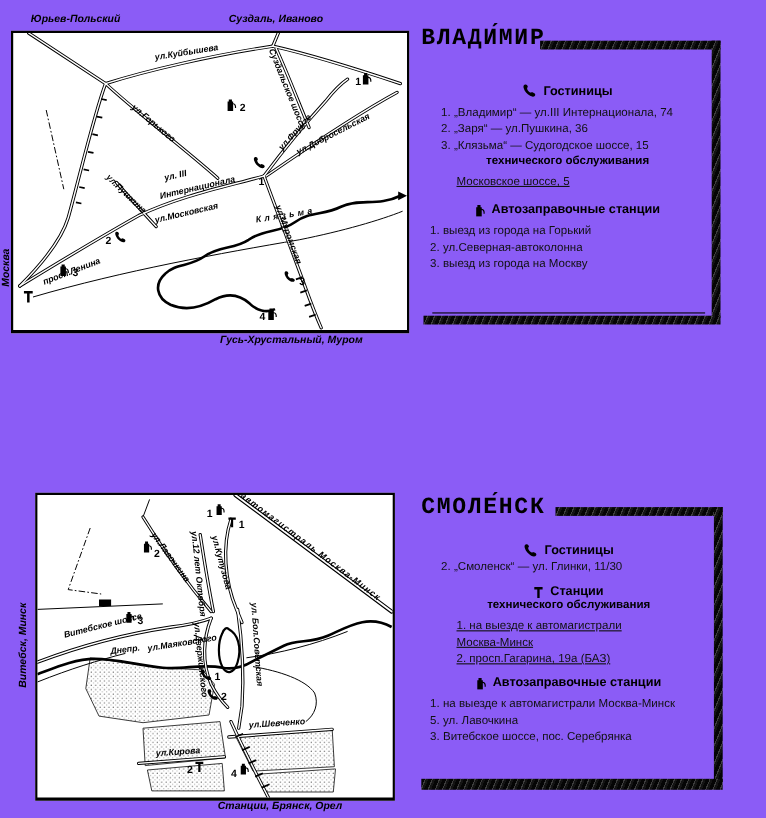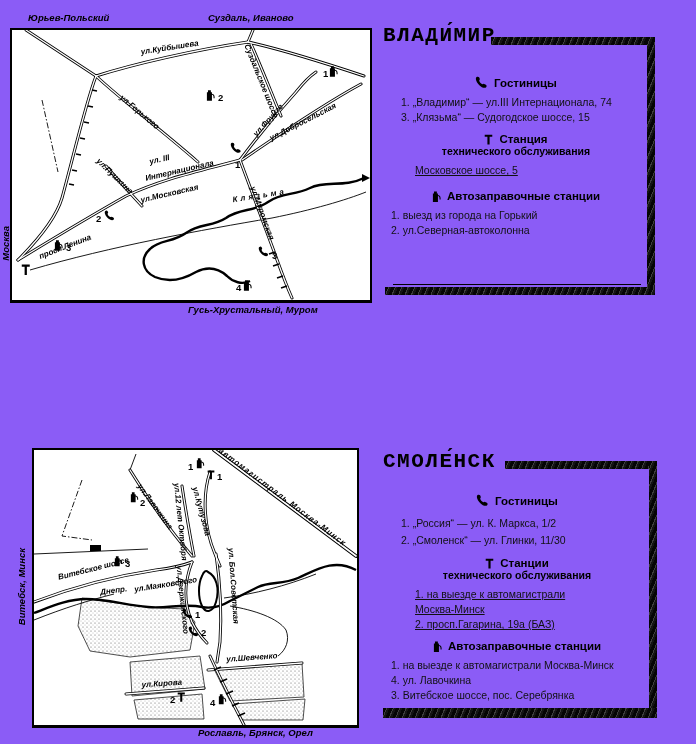--- a/index.html
+++ b/index.html
@@ -64,21 +64,21 @@
       <g id="ic-svc">
           <path d="M0.8,0.6 h8.4 v2.4 h-3 v8.6 h-2.4 v-8.6 h-3 Z" fill="#000"></path>
         </g>
     </defs>
   </svg>
 
   <div class="xlabel" style="left:28px;top:12px">Юрьев-Польский</div>
   <div class="xlabel" style="left:208px;top:12px">Суздаль, Иваново</div>
   <div class="xlabel vert-down" style="left:358px;top:46px">Горький</div>
   <div class="xlabel vert-up" style="left:0px;top:226px">Москва</div>
-  <div class="xlabel" style="left:188px;top:304px">Гусь-Хрустальный, Муром</div>
+  <div class="xlabel" style="left:200px;top:304px">Гусь-Хрустальный, Муром</div>
 
   <div class="map-frame" style="left:10px;top:28px;width:358px;height:270px">
     <svg viewBox="0 0 358 270" width="358" height="270">
 
       <path class="dash" d="M30,70 L46,142"></path>
       <path class="thin" d="M18,240 C100,216 190,200 260,188 C300,180 334,170 354,162"></path>
 
       <path class="river" d="M352,148 C332,158 314,150 298,158 C282,166 270,162 256,172 C242,182 228,178 214,188 C200,197 188,193 174,203 C160,213 148,209 138,219 C128,228 130,241 143,247 C157,253 172,249 184,242 C196,236 206,238 215,246 C221,252 230,255 238,251"></path>
       <polygon points="350,144 358,148 350,152" fill="#000"></polygon>
 
@@ -149,44 +149,40 @@
     <div class="hbar" style="left:2px;top:263px;width:270px;height:8px"></div>
 
     <div class="pbody" style="left:8px;top:52px;width:250px">
       <div class="phead">
         <svg class="ic" width="13" height="13" viewBox="0 0 14 14">
             <use href="#ic-phone"></use>
           </svg>
         <span>Гостиницы</span>
       </div>
       <div class="pitem ind mt6">1. „Владимир“ — ул.III Интернационала, 74</div>
+      <div class="pitem ind">2. „Заря“ — ул.Пушкина, 36</div>
       <div class="pitem ind">3. „Клязьма“ — Судогодское шоссе, 15</div>
 
-      <div class="phead mt8">
-        <svg class="ic" width="9" height="11" viewBox="0 0 10 12">
-            <use href="#ic-svc"></use>
-          </svg>
-        <span>Станция</span>
-      </div>
       <div class="psub">технического обслуживания</div>
       <div class="pitem ind2 mt6">Московское шоссе, 5</div>
 
       <div class="phead mt12">
         <svg class="ic" width="9" height="11" viewBox="0 0 10 12">
             <use href="#ic-pump"></use>
           </svg>
         <span>Автозаправочные станции</span>
       </div>
       <div class="pitem mt6">1. выезд из города на Горький</div>
       <div class="pitem">2. ул.Северная-автоколонна</div>
+      <div class="pitem">3. выезд из города на Москву</div>
     </div>
   </div>
 
   <div class="xlabel vert-up" style="left:16px;top:548px">Витебск, Минск</div>
-  <div class="xlabel" style="left:198px;top:727px">Рославль, Брянск, Орел</div>
+  <div class="xlabel" style="left:198px;top:727px">Станции, Брянск, Орел</div>
 
   <div class="map-frame" style="left:32px;top:448px;width:323px;height:275px">
     <svg viewBox="0 0 323 275" width="323" height="275">
       <defs>
         <pattern id="stip" width="4" height="4" patternUnits="userSpaceOnUse">
           <circle cx="1" cy="1" r="0.55" fill="#555"></circle>
           <circle cx="3" cy="3" r="0.45" fill="#777"></circle>
         </pattern>
       </defs>
 
@@ -266,39 +262,38 @@
     <div class="hbar" style="left:266px;top:11px;width:8px;height:250px"></div>
     <div class="hbar" style="left:0px;top:258px;width:274px;height:10px"></div>
 
     <div class="pbody" style="left:8px;top:44px;width:252px">
       <div class="phead">
         <svg class="ic" width="13" height="13" viewBox="0 0 14 14">
             <use href="#ic-phone"></use>
           </svg>
         <span>Гостиницы</span>
       </div>
-      <div class="pitem ind mt8" style="line-height:17px">1. „Россия“ — ул. К. Маркса, 1/2</div>
       <div class="pitem ind" style="line-height:17px">2. „Смоленск“ — ул. Глинки, 11/30</div>
 
       <div class="phead mt8">
         <svg class="ic" width="9" height="11" viewBox="0 0 10 12">
             <use href="#ic-svc"></use>
           </svg>
         <span>Станции</span>
       </div>
       <div class="psub">технического обслуживания</div>
       <div class="pitem pre ind2 mt6">1. на выезде к автомагистрали
 Москва-Минск</div>
       <div class="pitem ind2">2. просп.Гагарина, 19а (БАЗ)</div>
 
       <div class="phead mt8">
         <svg class="ic" width="9" height="11" viewBox="0 0 10 12">
             <use href="#ic-pump"></use>
           </svg>
         <span>Автозаправочные станции</span>
       </div>
       <div class="pitem mt6">1. на выезде к автомагистрали Москва-Минск</div>
-      <div class="pitem">4. ул. Лавочкина</div>
+      <div class="pitem">5. ул. Лавочкина</div>
       <div class="pitem">3. Витебское шоссе, пос. Серебрянка</div>
     </div>
   </div>
 
 </div>
 
 </body></html>

